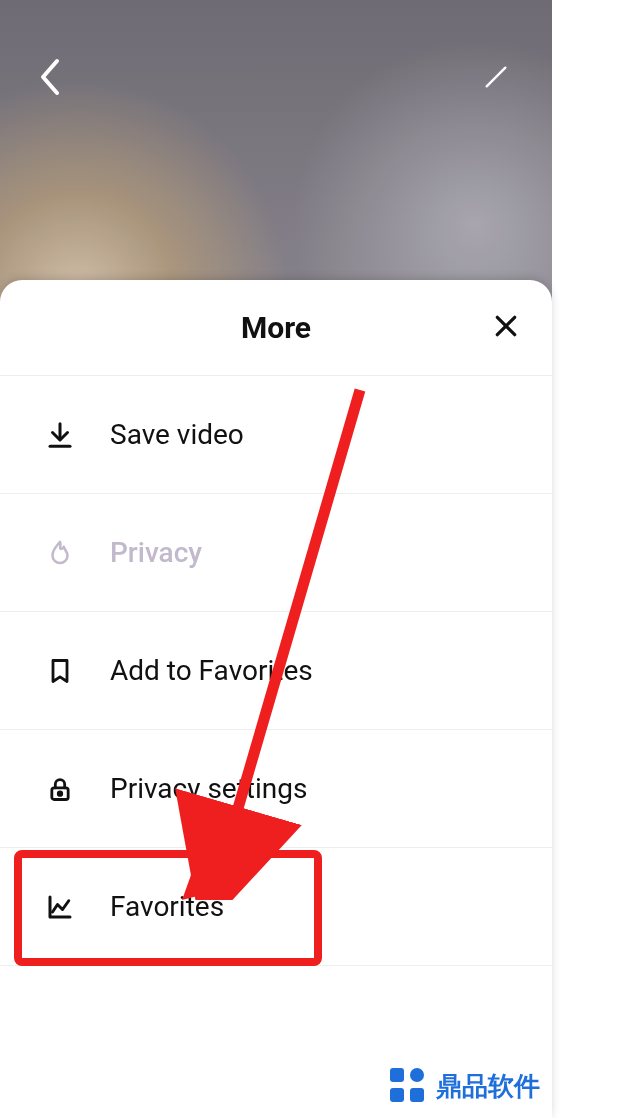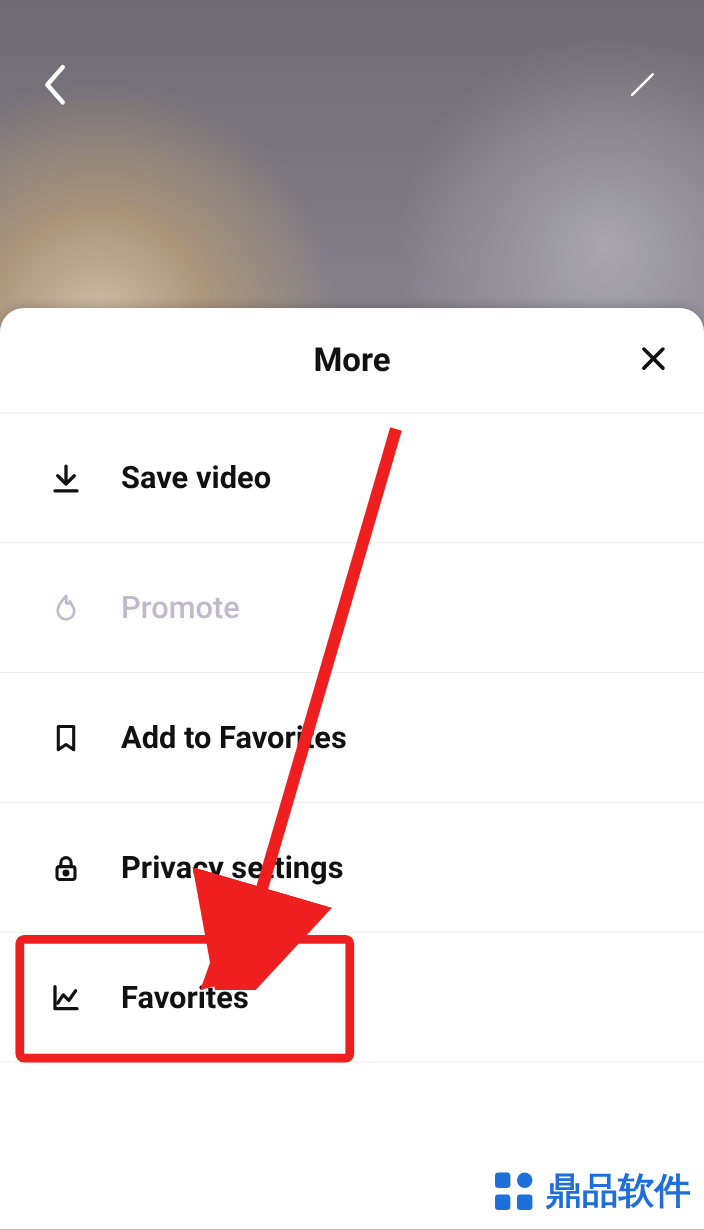--- a/index.html
+++ b/index.html
@@ -1,17 +1,17 @@
 <!DOCTYPE html>
 <html><head>
 <meta charset="utf-8">
 <style>
   * { box-sizing: border-box; margin: 0; padding: 0; }
   html, body { width: 640px; height: 1118px; overflow: hidden; font-family: -apple-system, BlinkMacSystemFont, "Segoe UI", Roboto, Helvetica, Arial, sans-serif; }
-  .screen { position: relative; width: 640px; height: 1118px; background: #000; }
+  .screen { position: relative; width: 552px; height: 1118px; background: #000; }
   .video-bg {
     position: absolute; inset: 0;
     background:
       radial-gradient(circle at 14% 26%, rgba(255,225,180,0.65) 0%, rgba(210,170,110,0.55) 10%, rgba(120,90,60,0) 22%),
       radial-gradient(circle at 86% 20%, rgba(220,220,230,0.45) 0%, rgba(140,140,160,0) 18%),
       linear-gradient(180deg, #6e6a74 0%, #8a858f 30%, #7b7680 60%, #6a6571 100%);
     filter: saturate(0.9) contrast(0.95);
   }
   .back-btn {
     position: absolute; top: 56px; left: 28px; width: 44px; height: 44px;
@@ -54,40 +54,40 @@
   }
   .menu-item:last-child { border-bottom: none; }
   .menu-item .icn {
     width: 40px; height: 40px;
     display: flex; align-items: center; justify-content: center;
     color: #111; flex-shrink: 0;
   }
   .menu-item.disabled .icn { color: #c2b9cc; }
   .menu-item .label {
     margin-left: 30px;
-    font-size: 28px; font-weight: 700; color: #111;
+    font-size: 28px; font-weight: 400; color: #111;
   }
   .menu-item.disabled .label { color: #c2b9cc; font-weight: 500; }
   .highlight-box {
     position: absolute;
     left: 14px; width: 308px;
     top: 570px; height: 116px;
     border: 8px solid #ef1f1f; border-radius: 8px;
     pointer-events: none;
   }
   .arrow-svg {
     position: absolute;
     left: 170px; top: 100px;
     width: 220px; height: 520px;
     pointer-events: none;
   }
   .watermark {
     position: absolute; right: 12px; bottom: 12px;
     display: flex; align-items: center; gap: 8px;
-    font-size: 33px; font-weight: 700; color: #1e6fd9;
+    font-size: 26px; font-weight: 700; color: #1e6fd9;
     background: rgba(255,255,255,0.0);
     pointer-events: none;
   }
   .wm-logo { width: 40px; height: 40px; }
 </style>
 </head>
 <body>
 
 <div class="screen">
   <div class="video-bg"></div>
@@ -133,21 +133,21 @@
         </span>
         <span class="label">Save video</span>
       </div>
 
       <div class="menu-item disabled">
         <span class="icn">
           <svg width="30" height="30" viewBox="0 0 24 24" fill="none" stroke="currentColor" stroke-width="2" stroke-linecap="round" stroke-linejoin="round">
               <path d="M12 3 C9 7 6 9 6 14 a6 6 0 0 0 12 0 c0-3-2-4-3-7 c-1 2-2 2-3 1 C12 7 13 5 12 3 Z"></path>
             </svg>
         </span>
-        <span class="label">Promote</span>
+        <span class="label">Privacy</span>
       </div>
 
       <div class="menu-item">
         <span class="icn">
           <svg width="28" height="30" viewBox="0 0 24 24" fill="none" stroke="currentColor" stroke-width="2.4" stroke-linecap="round" stroke-linejoin="round">
               <path d="M6 3h12v18l-6-4-6 4V3z"></path>
             </svg>
         </span>
         <span class="label">Add to Favorites</span>
       </div>

